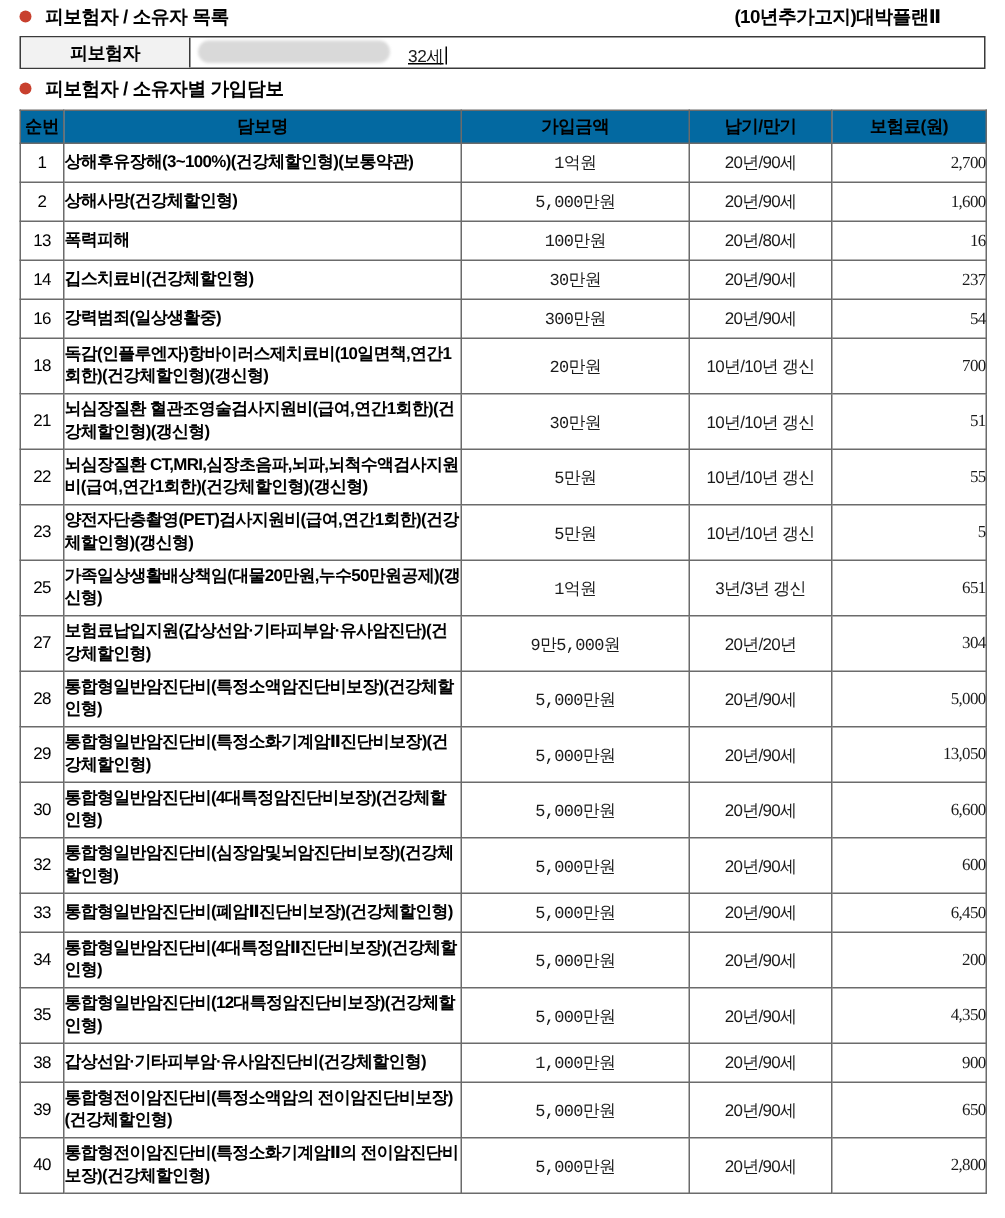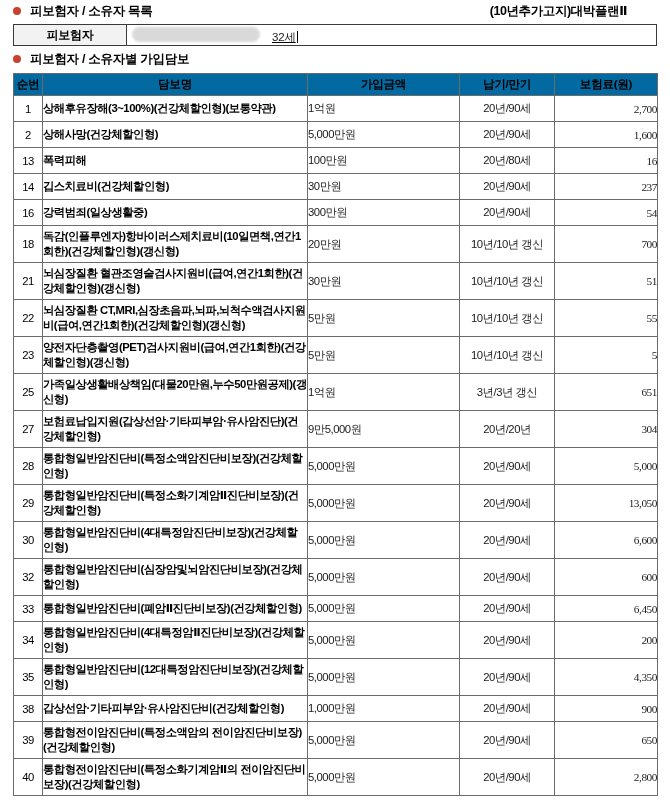--- a/index.html
+++ b/index.html
@@ -147,23 +147,24 @@
     letter-spacing: 0;
   }
   td.name {
     text-align: left;
     padding: 2px 3px 2px 4px;
     font-weight: bold;
     line-height: 1.32;
     word-break: break-all;
   }
   td.amt {
-    text-align: left;
+    text-align: center;
     padding-right: 5px;
     color: #1a1a1a;
+    font-family: Liberation Mono, monospace;
   }
   td.term {
     text-align: center;
     color: #1a1a1a;
     letter-spacing: -0.2px;
   }
   td.prem {
     text-align: right;
     padding-right: 5px;
     color: #1a1a1a;

